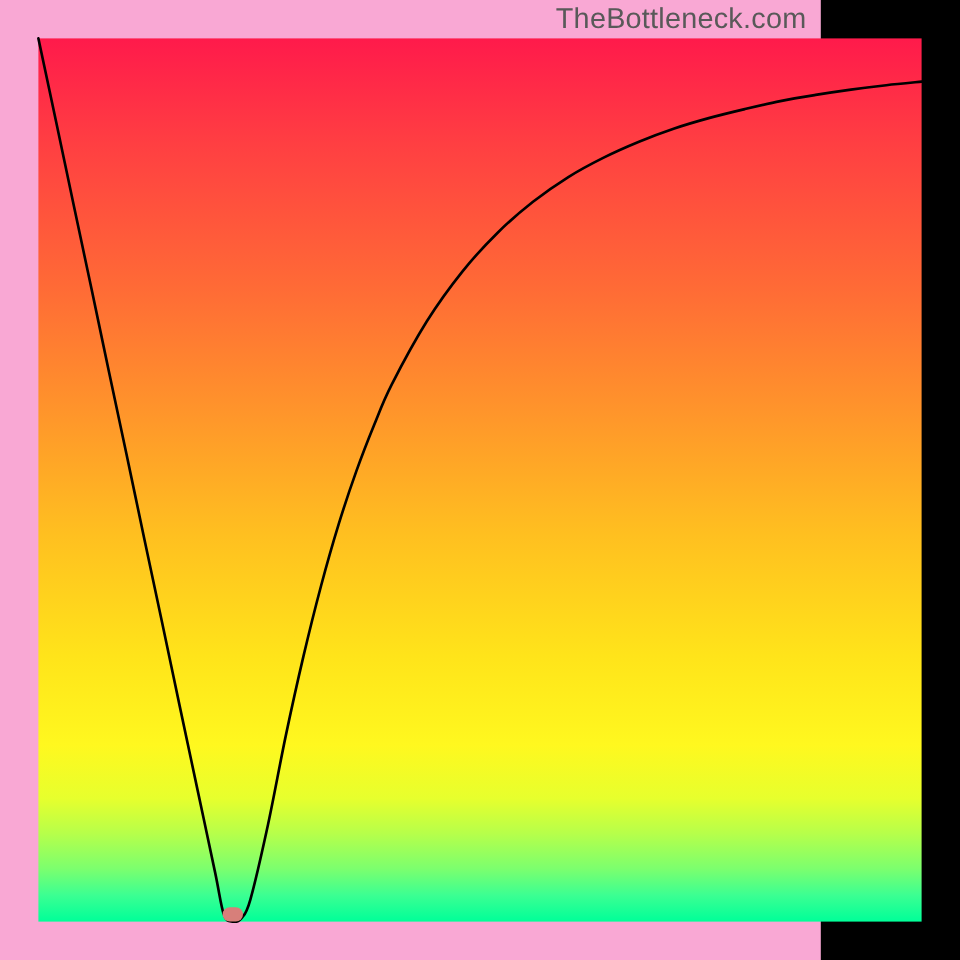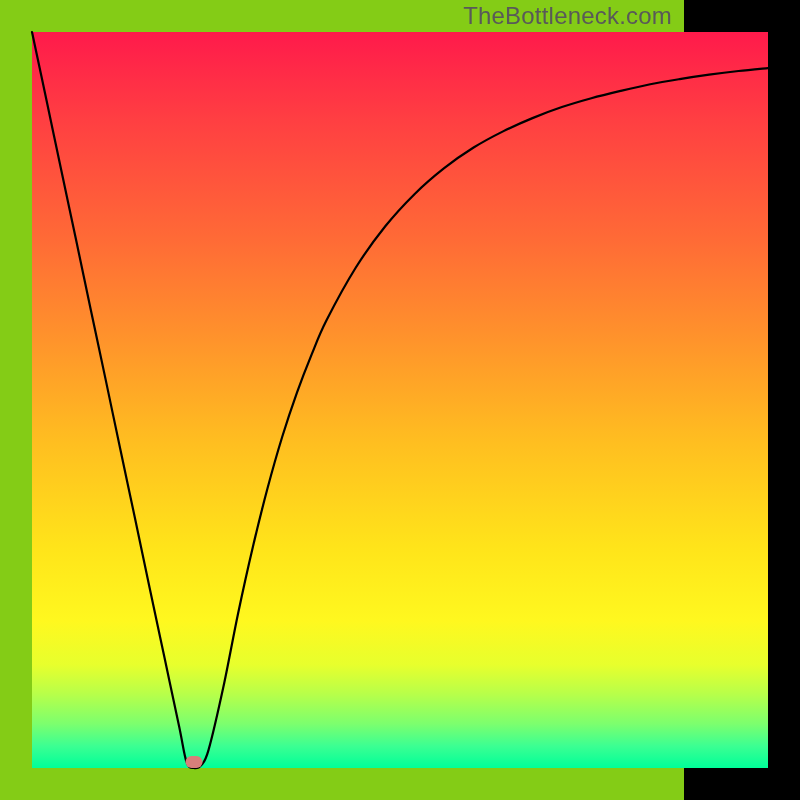--- a/index.html
+++ b/index.html
@@ -1,20 +1,20 @@
 <!DOCTYPE html>
 <html><head>
 <meta charset="utf-8">
 <style>
   * { margin: 0; padding: 0; box-sizing: border-box; }
   html, body { width: 800px; height: 800px; overflow: hidden; background: #000; }
   .outer {
     width: 684px;
     height: 800px;
-    background: #84cc16;
+    background: #f9a8d4;
     position: relative;
     padding-left: 44px;
   }
   .watermark {
     position: absolute;
     top: 2px;
     right: 12px;
     font-family: Arial, Helvetica, sans-serif;
     font-size: 24px;
     font-weight: 500;

